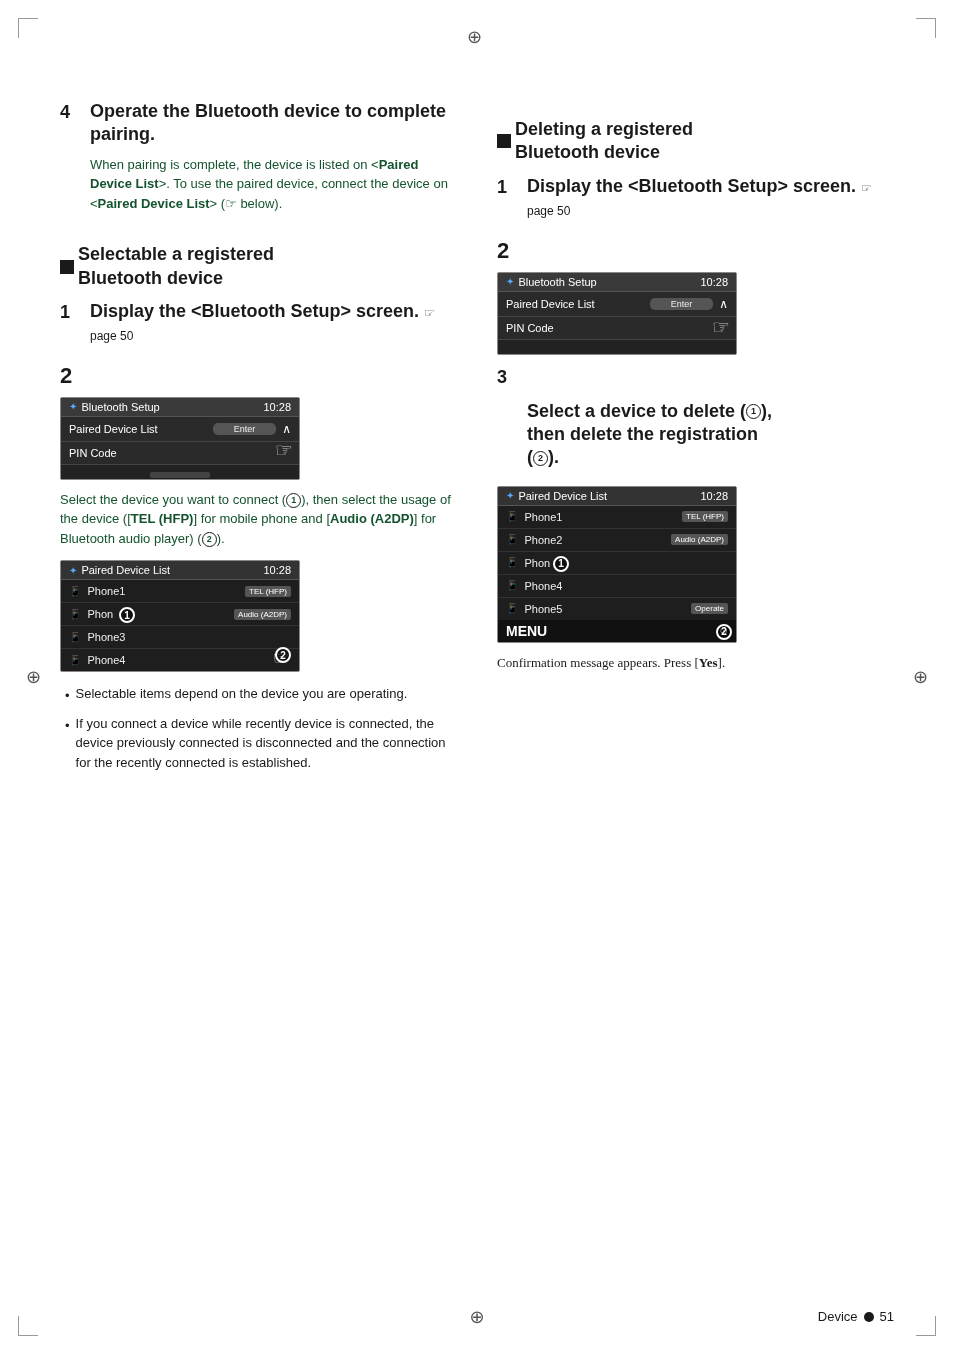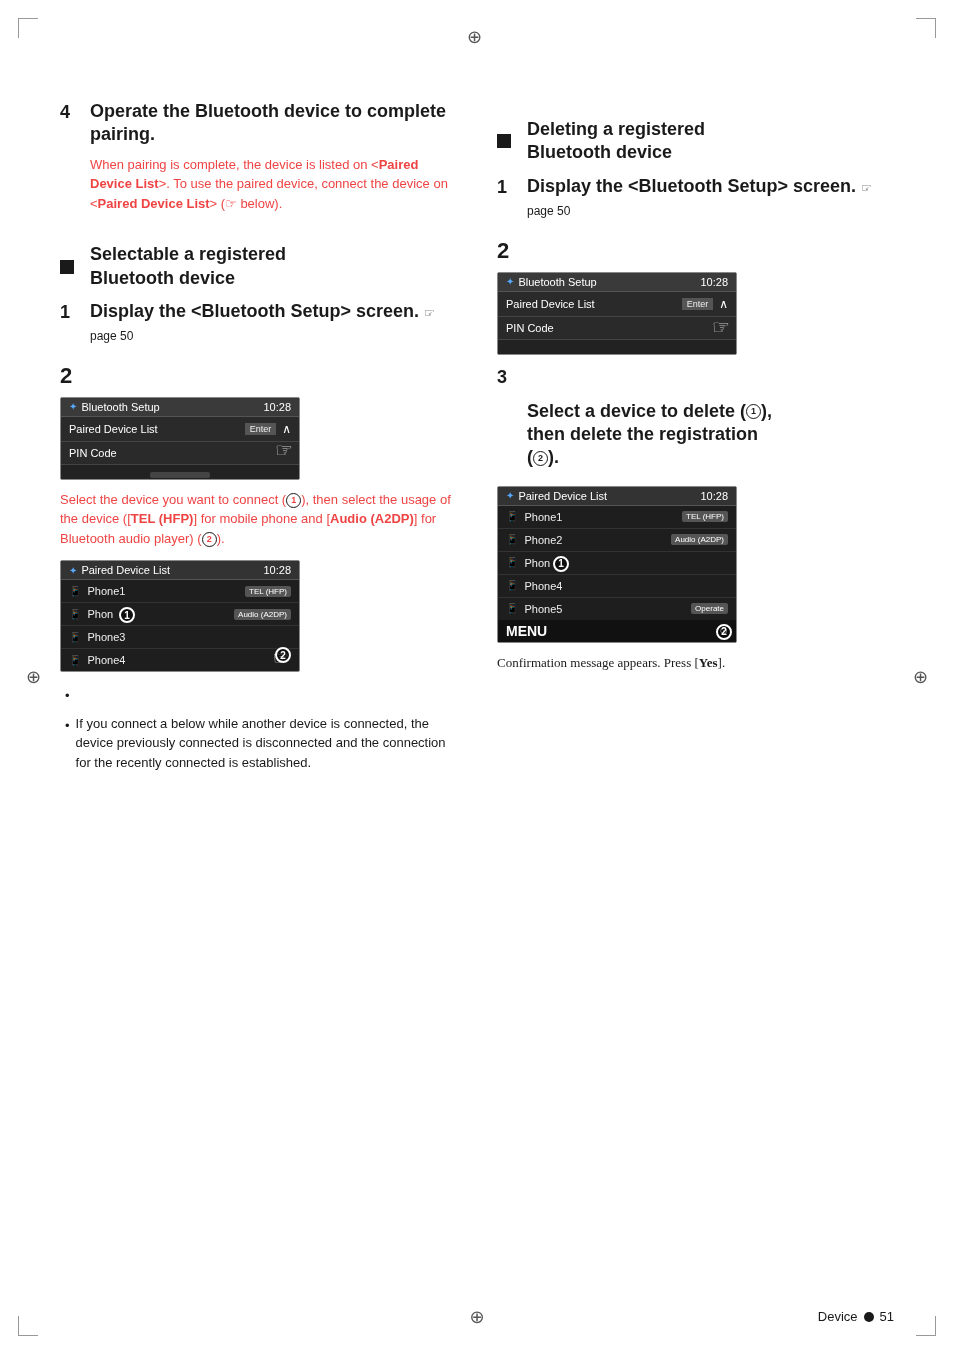--- a/index.html
+++ b/index.html
@@ -91,30 +91,30 @@
     }
     .step-title {
       font-size: 18px;
       font-weight: bold;
       color: #1a1a1a;
       line-height: 1.3;
       margin-bottom: 8px;
     }
     .step-text {
       font-size: 13px;
-      color: #ef4444;
+      color: #14532d;
       line-height: 1.5;
       margin-bottom: 12px;
     }
     .bold { font-weight: bold; }
 
     .section-header {
       display: flex;
       align-items: center;
-      gap: 16px;
+      gap: 4px;
       margin-bottom: 10px;
       margin-top: 18px;
     }
     .black-square {
       width: 14px;
       height: 14px;
       background: #1a1a1a;
       flex-shrink: 0;
     }
     .section-title {
@@ -190,22 +190,22 @@
       border-bottom: 1px solid #444;
     }
     .bt-row-label {
       color: #ffffff;
       font-size: 11px;
     }
     .bt-row-value {
       background: #555;
       color: #eee;
       font-size: 9px;
-      padding: 1px 5px;
-      border-radius: 0;
+      padding: 1px 21px;
+      border-radius: 5px;
     }
     .bt-row-arrow {
       color: #ffffff;
       font-size: 12px;
     }
 
     
     .paired-screen {
       background: #1e1e1e;
       border: 1px solid #888;
@@ -455,24 +455,25 @@
             <span>Phone4</span>
           </div>
         </div>
 
         <div style="position:absolute;right:8px;bottom:8px;display:inline-flex;align-items:center;justify-content:center;width:16px;height:16px;border:2px solid #fff;border-radius:50%;font-size:10px;font-weight:bold;color:#fff;background:rgba(0,0,0,0.5);">2</div>
       </div>
 
       <div class="bullet-list">
         <div class="bullet-item">
           <span class="bullet-dot">•</span>
+          <span>Selectable items depend on the device you are operating.</span>
         </div>
         <div class="bullet-item">
           <span class="bullet-dot">•</span>
-          <span>If you connect a below while another device is connected, the device previously connected is disconnected and the connection for the recently connected is established.</span>
+          <span>If you connect a device while recently device is connected, the device previously connected is disconnected and the connection for the recently connected is established.</span>
         </div>
       </div>
     </div>
 
     <div class="col-right">
 
       <div class="section-header">
         <div class="black-square"></div>
         <div class="section-title">
           <span>Deleting a registered</span><br>

